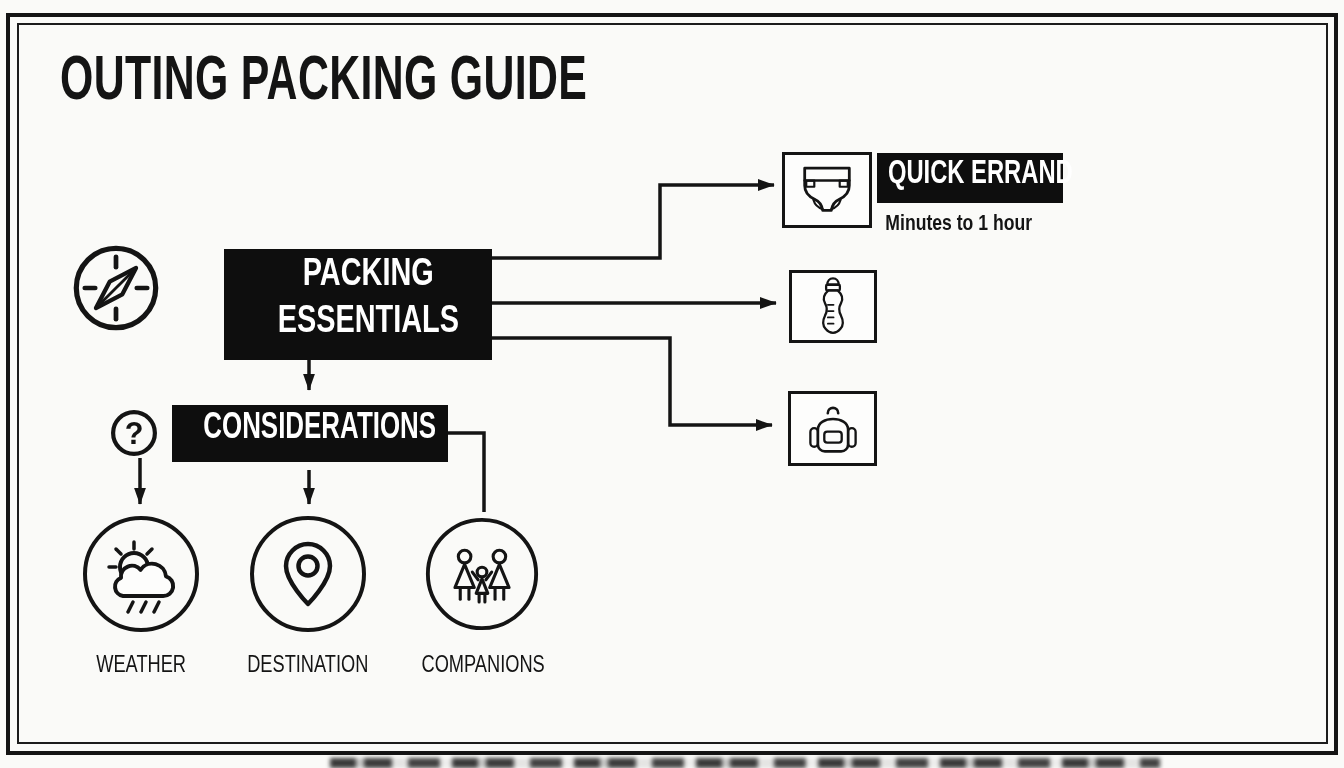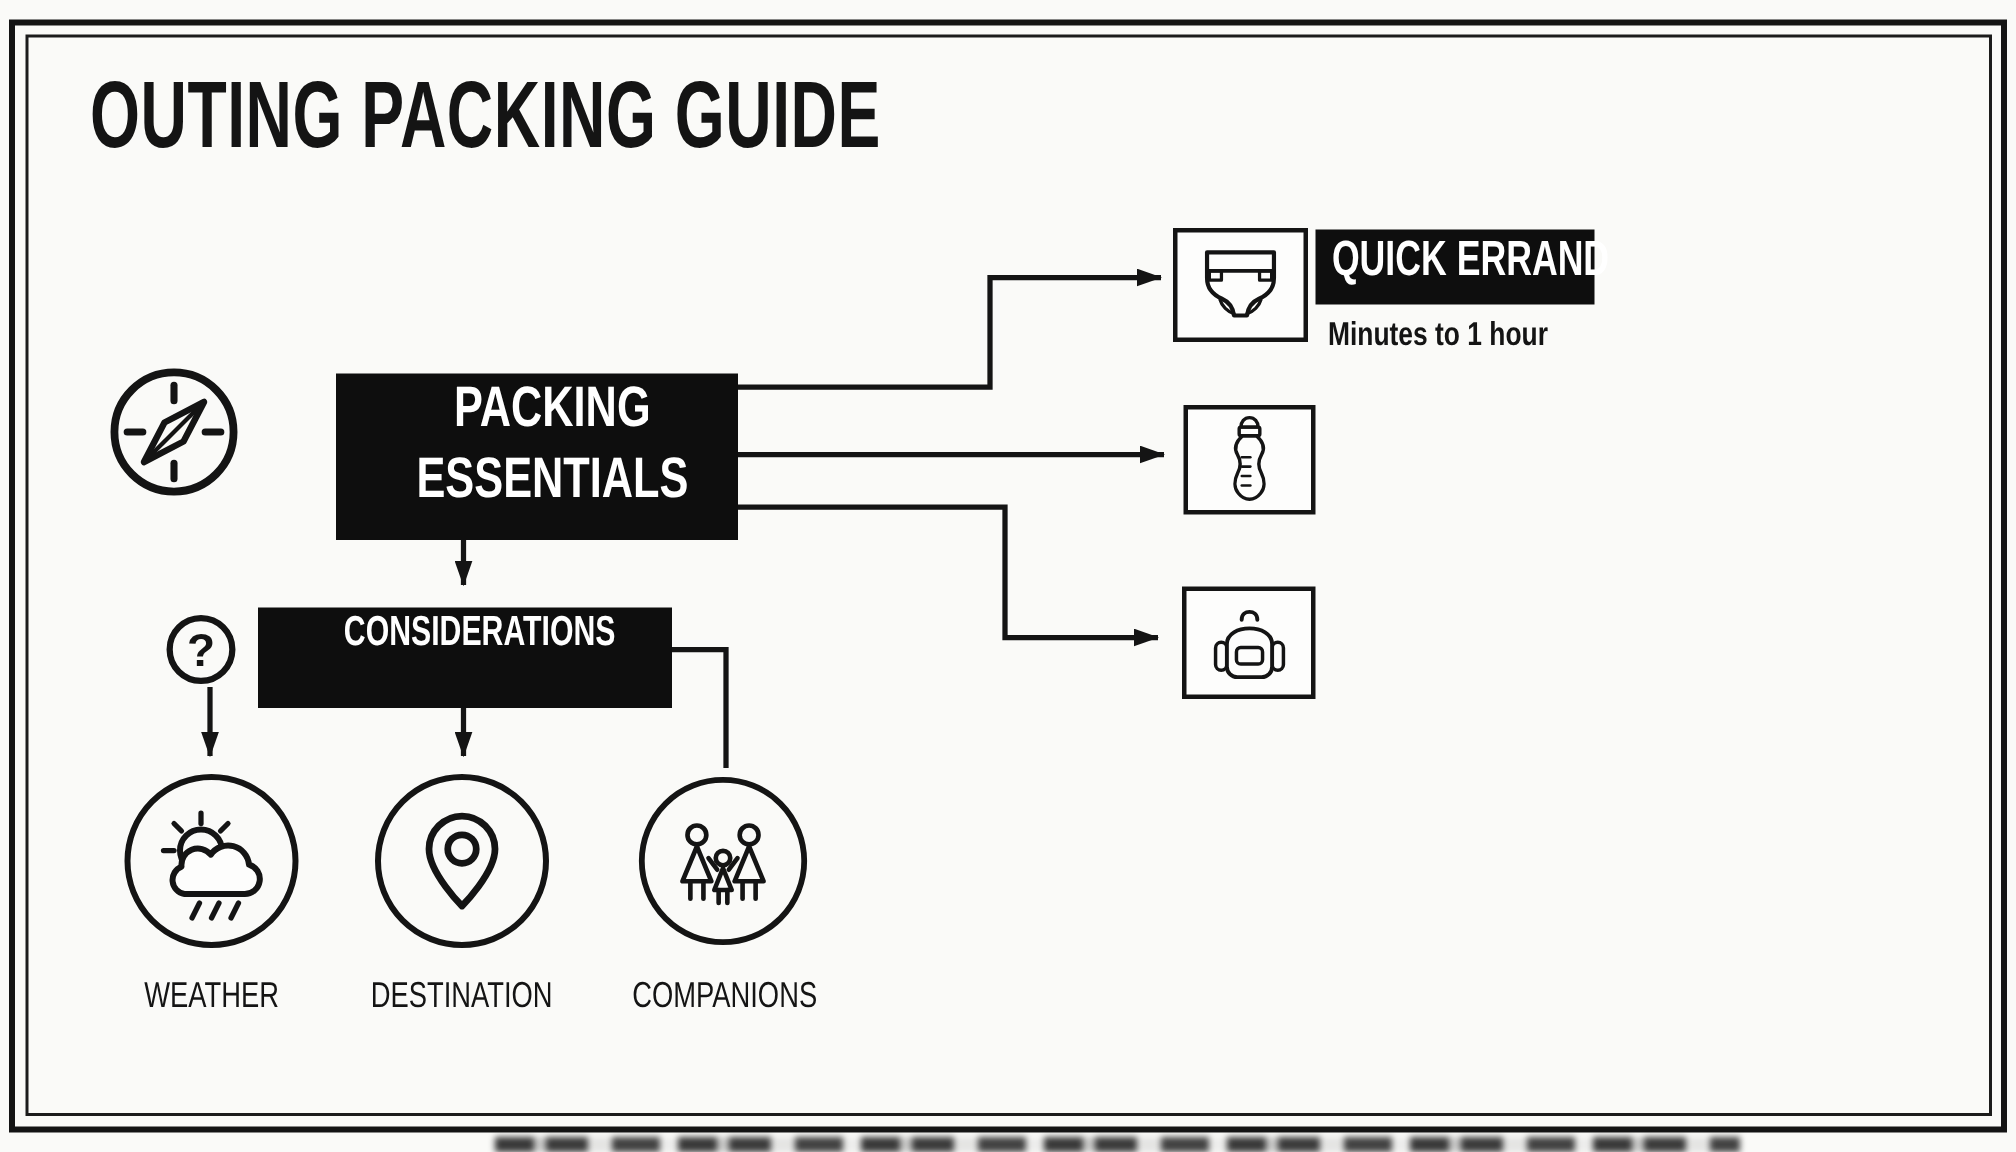--- a/index.html
+++ b/index.html
@@ -25,21 +25,21 @@
   .sxC80{transform:scaleX(.80);transform-origin:50% 50%;}
 
   .title{position:absolute;left:60px;top:46px;font-size:63px;font-weight:bold;letter-spacing:.5px;line-height:1;}
 
   .blackbox{
     position:absolute;background:var(--box);color:var(--boxtext);
     display:flex;flex-direction:column;align-items:center;justify-content:flex-start;
     font-weight:bold;text-align:center;padding-left:20px;
   }
   .pe-box{left:177px;top:249px;width:268px;height:111px;font-size:38px;line-height:47px;margin-left:47px;}
-  .cons-box{left:172px;top:405px;width:276px;height:67px;font-size:28px;}
+  .cons-box{left:172px;top:405px;width:276px;height:57px;font-size:36px;}
   .dur-box{height:50px;font-size:33px;}
 
   .iconbox{position:absolute;border:3px solid var(--ink);background:#fdfdfc;display:flex;align-items:center;justify-content:center;}
   .time{position:absolute;font-size:22px;font-weight:bold;line-height:1.05;}
   .factor-label{position:absolute;top:650px;width:160px;text-align:center;font-size:24px;font-weight:normal;}
 
   svg{display:block;}
   .lineart{stroke:var(--ink);fill:none;stroke-linecap:round;stroke-linejoin:round;}
   .connectors{position:absolute;left:0;top:0;pointer-events:none;}
 

